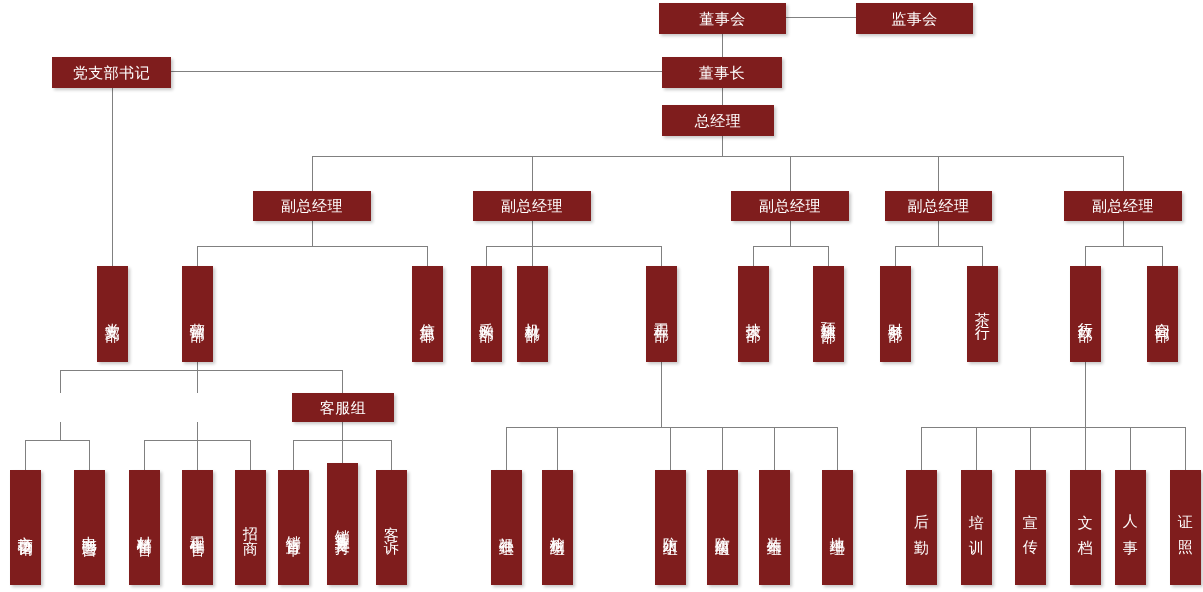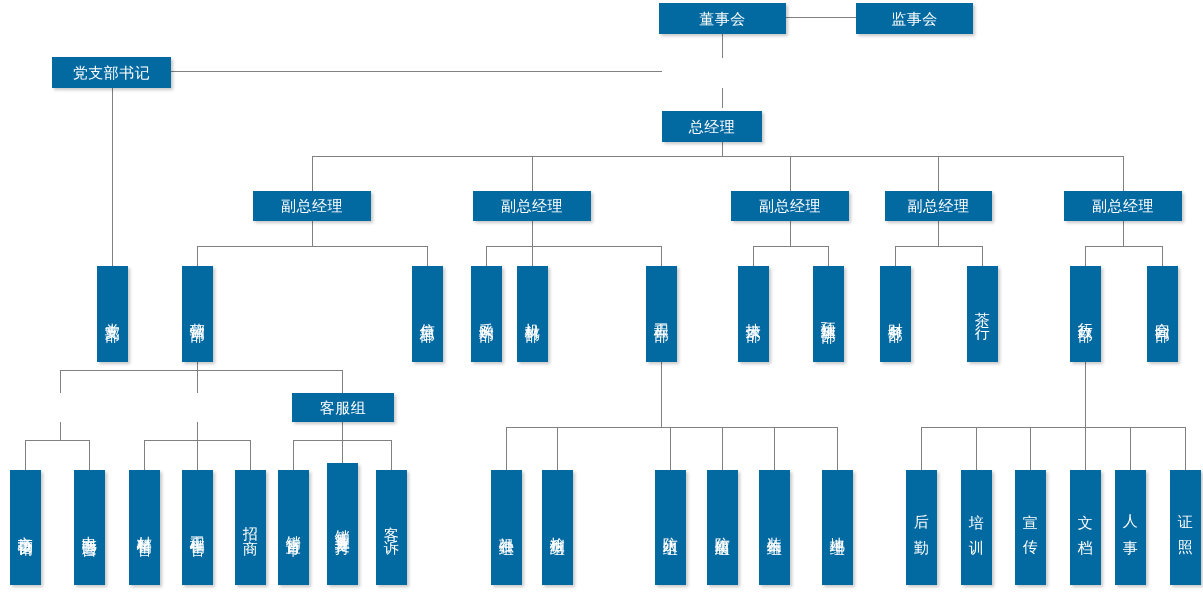--- a/index.html
+++ b/index.html
@@ -10,21 +10,21 @@
   #chart {
     position: relative;
     width: 1203px;
     height: 592px;
     background: #ffffff;
     font-family: "Liberation Sans", "DejaVu Sans", sans-serif;
     overflow: hidden;
   }
   .node {
     position: absolute;
-    background: #0369a1;
+    background: #7f1d1d;
     color: #ffffff;
     box-sizing: border-box;
     display: flex;
     align-items: center;
     justify-content: center;
     box-shadow: 2px 2px 3px rgba(0,0,0,0.22);
     z-index: 3;
     line-height: 1.18;
     letter-spacing: 0.5px;
     font-weight: 400;
@@ -142,22 +142,23 @@
   <div class="line vt" style="left:976px; top:427px; height:43px;"></div>
   <div class="line vt" style="left:1030px; top:427px; height:43px;"></div>
   <div class="line vt" style="left:1085px; top:427px; height:43px;"></div>
   <div class="line vt" style="left:1130px; top:427px; height:43px;"></div>
   <div class="line vt" style="left:1185px; top:427px; height:43px;"></div>
 
   <div class="node h" style="left:659px; top:3px; width:127px; height:31px;">董事会</div>
   <div class="node h" style="left:52px; top:57px; width:119px; height:31px;">党支部书记</div>
 
   <div class="node h" style="left:856px; top:3px; width:117px; height:31px;">监事会</div>
-
-  <div class="node h" style="left:662px; top:105px; width:100px; height:31px;margin-top:6px;">总经理</div>
+  <div class="node h" style="left:662px; top:57px; width:120px; height:31px;">董事长</div>
+
+  <div class="node h" style="left:662px; top:105px; width:112px; height:31px;">总经理</div>
 
   <div class="node h" style="left:253px; top:191px; width:118px; height:30px;">副总经理</div>
   <div class="node h" style="left:473px; top:191px; width:118px; height:30px;">副总经理</div>
   <div class="node h" style="left:731px; top:191px; width:118px; height:30px;">副总经理</div>
   <div class="node h" style="left:885px; top:191px; width:107px; height:30px;">副总经理</div>
   <div class="node h" style="left:1064px; top:191px; width:118px; height:30px;">副总经理</div>
 
   <div class="node v" style="left:97px; top:266px; width:31px; height:96px;">党支部</div>
   <div class="node v" style="left:182px; top:266px; width:31px; height:96px;">营销部</div>
   <div class="node v" style="left:412px; top:266px; width:31px; height:96px;">信息部</div>

